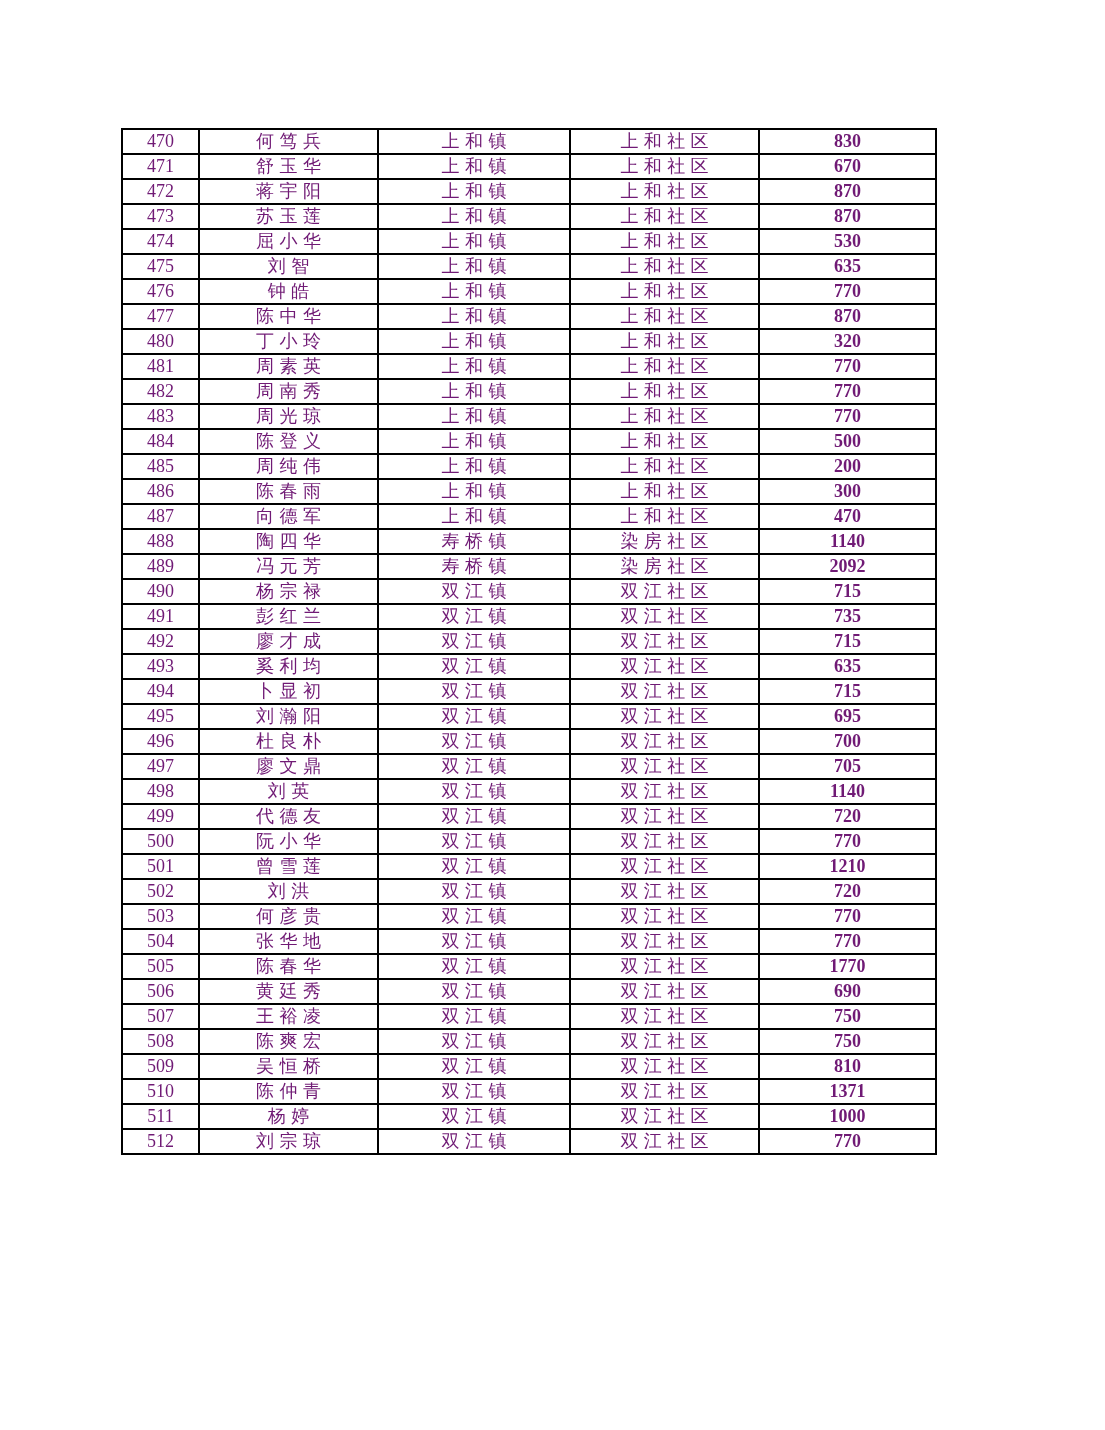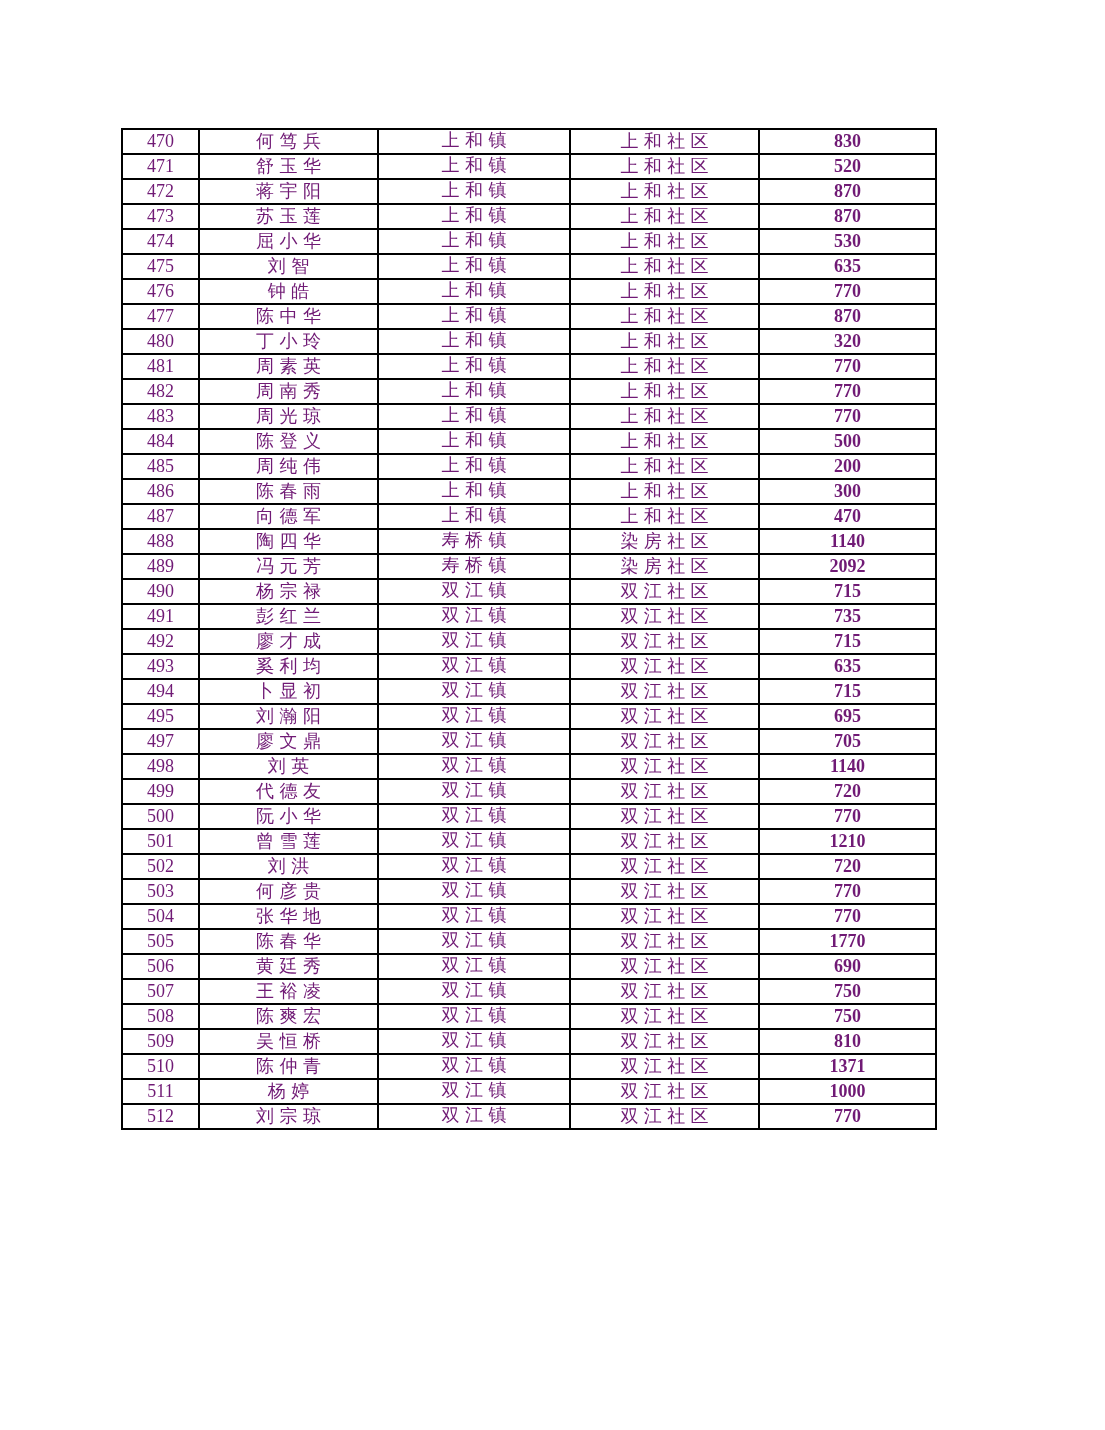--- a/index.html
+++ b/index.html
@@ -29,21 +29,21 @@
     padding: 0;
     text-align: center;
     vertical-align: middle;
     font-size: 18px;
     line-height: 23px;
     white-space: nowrap;
     overflow: hidden;
   }
   td.col-index  { width: 75px; }
   td.col-name   { width: 177px; }
-  td.col-town   { width: 190px; font-family: Liberation Mono, monospace; }
+  td.col-town   { width: 190px; }
   td.col-comm   { width: 187px; }
   td.col-amount { width: 175px; font-weight: bold; }
   td.cjk {
     letter-spacing: 0.30em;
     text-indent: 0.30em;
   }
 </style>
 </head>
 <body>
 
@@ -55,21 +55,21 @@
           <td class="col-name cjk">何笃兵</td>
           <td class="col-town cjk">上和镇</td>
           <td class="col-comm cjk">上和社区</td>
           <td class="col-amount">830</td>
         </tr>
         <tr>
           <td class="col-index">471</td>
           <td class="col-name cjk">舒玉华</td>
           <td class="col-town cjk">上和镇</td>
           <td class="col-comm cjk">上和社区</td>
-          <td class="col-amount">520</td>
+          <td class="col-amount">670</td>
         </tr>
         <tr>
           <td class="col-index">472</td>
           <td class="col-name cjk">蒋宇阳</td>
           <td class="col-town cjk">上和镇</td>
           <td class="col-comm cjk">上和社区</td>
           <td class="col-amount">870</td>
         </tr>
         <tr>
           <td class="col-index">473</td>
@@ -212,20 +212,27 @@
           <td class="col-amount">715</td>
         </tr>
         <tr>
           <td class="col-index">495</td>
           <td class="col-name cjk">刘瀚阳</td>
           <td class="col-town cjk">双江镇</td>
           <td class="col-comm cjk">双江社区</td>
           <td class="col-amount">695</td>
         </tr>
         <tr>
+          <td class="col-index">496</td>
+          <td class="col-name cjk">杜良朴</td>
+          <td class="col-town cjk">双江镇</td>
+          <td class="col-comm cjk">双江社区</td>
+          <td class="col-amount">700</td>
+        </tr>
+        <tr>
           <td class="col-index">497</td>
           <td class="col-name cjk">廖文鼎</td>
           <td class="col-town cjk">双江镇</td>
           <td class="col-comm cjk">双江社区</td>
           <td class="col-amount">705</td>
         </tr>
         <tr>
           <td class="col-index">498</td>
           <td class="col-name cjk">刘英</td>
           <td class="col-town cjk">双江镇</td>

